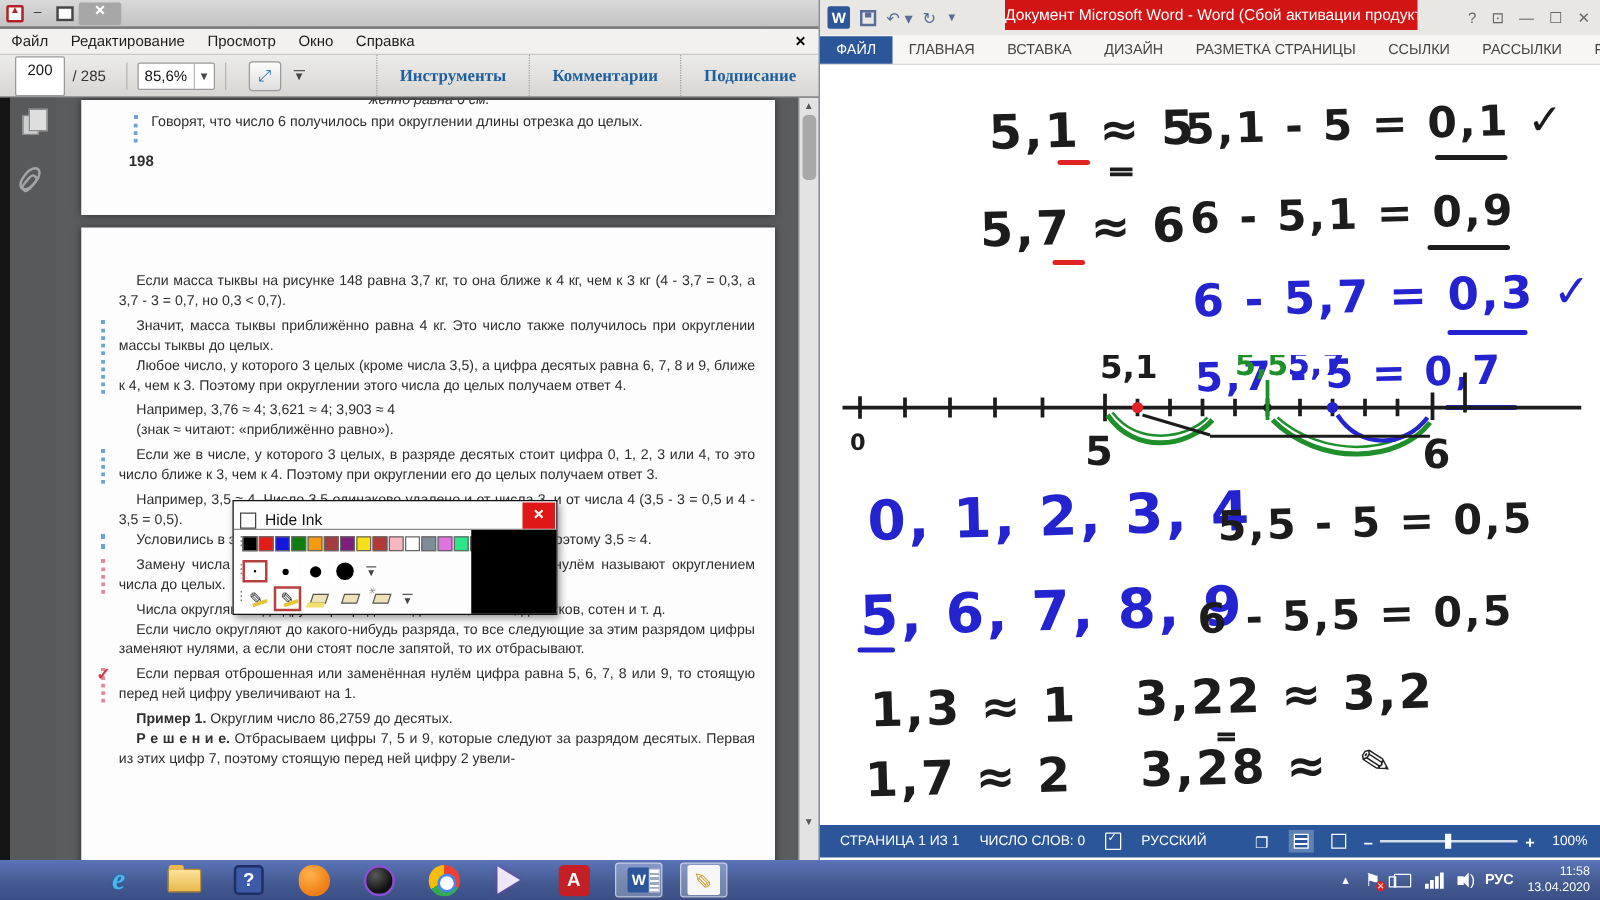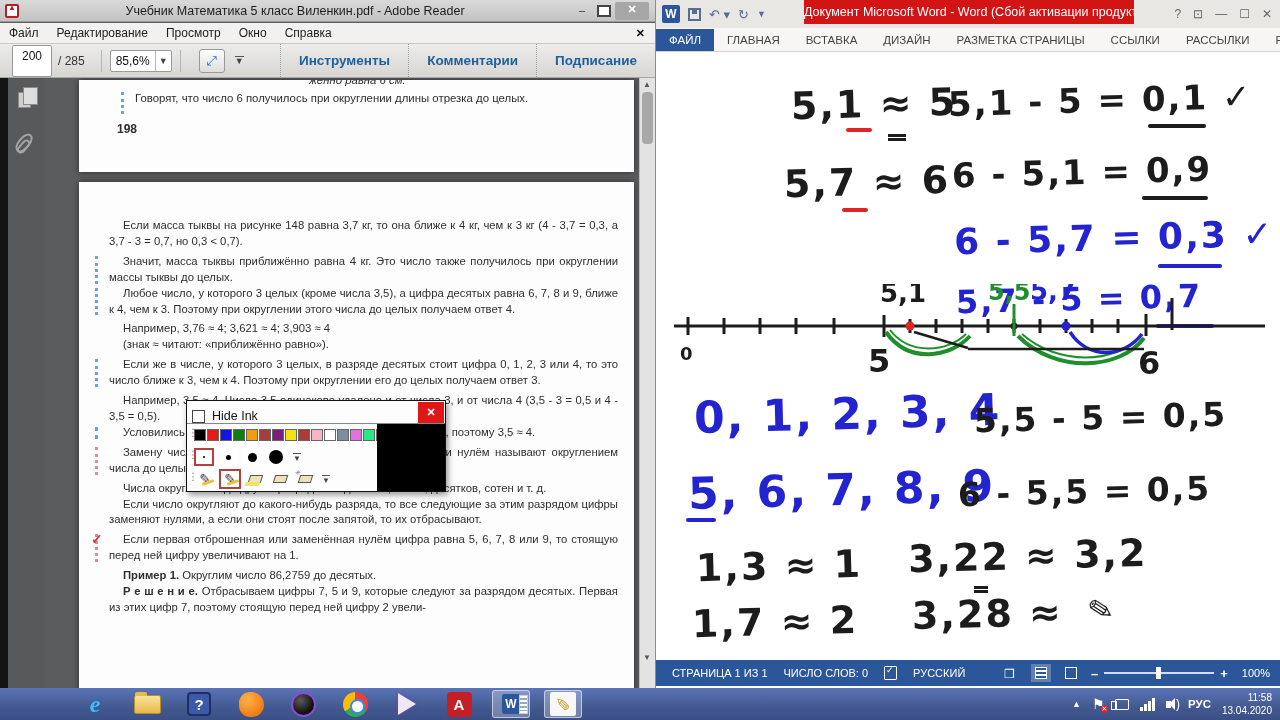--- a/index.html
+++ b/index.html
@@ -27,31 +27,31 @@
   .box { background:#fff; border:1px solid #9a9a9a; border-radius:2px; font-size:12px; color:#111; text-align:center; }
   .a-pagebox { width:40px; height:32px; line-height:21px; margin-left:12px; }
   .a-pagetotal { font-size:12px; color:#333; margin:0 8px 0 6px; }
   .vsep { width:1px; height:22px; background:#b5b5b5; margin:0 8px; }
   .a-zoombox { width:62px; height:22px; line-height:21px; display:flex; }
   .a-zoomval { flex:1; line-height:21px; }
   .a-zoomdrop { width:16px; border-left:1px solid #b5b5b5; color:#444; font-size:9px; line-height:21px; }
   .a-fit { width:26px; height:24px; margin-left:10px; background:linear-gradient(#fdfdfd,#dedede);
     border:1px solid #9a9a9a; border-radius:3px; color:#2a6fb5; font-size:13px; line-height:22px; text-align:center; }
   .a-more { margin-left:10px; font-size:9px; color:#444; border-top:1.5px solid #555; padding-top:0px; line-height:8px; }
-  .a-tb-right { margin-left:auto; display:flex; align-items:center; height:100%; }
+  .a-tb-right { margin-left:auto; display:flex; align-items:center; height:100%;font-family:Liberation Serif, serif; }
   .a-tb-btn { font-size:13.5px; font-weight:bold; color:#1e5f9e; padding:0 18px; height:100%; line-height:33px;
     border-left:1px dotted #9f9f9f; }
   .a-doc { position:absolute; left:0; top:78px; width:100%; height:610px; background:#5b5c5e; overflow:hidden; }
   .a-leftstrip { position:absolute; left:0; top:0; width:8px; height:100%; background:#141414; }
   .a-sidebar { position:absolute; left:8px; top:0; width:37px; height:100%; background:#57595b; }
   .ico-pages { position:absolute; left:10px; top:14px; width:13px; height:16px; background:#cfcfcf; border:1px solid #8a8a8a; }
   .ico-pages::after { content:""; position:absolute; left:4px; top:-6px; width:13px; height:16px; background:#dedede; border:1px solid #8a8a8a; }
   .ico-clip { position:absolute; left:10px; top:54px; width:12px; height:22px; border:2px solid #a5a5a5; border-radius:6px/10px; transform:rotate(40deg); }
   .ico-clip::after { content:""; position:absolute; left:2px; top:4px; width:4px; height:12px; border:2px solid #a5a5a5; border-radius:3px/6px; }
-  .page { position:absolute; left:79px; width:555px; background:#fdfdfd; box-shadow:0 0 6px rgba(0,0,0,.5); color:#2e2e2e; }
+  .page { position:absolute; left:65px; width:555px; background:#fdfdfd; box-shadow:0 0 6px rgba(0,0,0,.5); color:#2e2e2e; }
   .page198 { top:2px; height:92px; overflow:hidden; }
   .p198-cut { position:absolute; left:230px; top:-6px; font-style:italic; font-size:11.4px; }
   .p198-line { position:absolute; left:56px; top:12px; width:470px; font-size:11.4px; }
   .p198-num { position:absolute; left:38px; top:42px; font-weight:bold; font-size:12px; }
   .m-blue-sm { position:absolute; left:42px; top:12px; height:22px; border-left:3px dotted #6aa3d8; }
   .page199 { top:104px; height:520px; padding:36px 16px 0 30px; }
   .para { position:relative; font-size:11.3px; line-height:15.9px; text-align:justify; text-indent:14px; color:#2e2e2e; }
   .para.sp { margin-top:4px; }
   .m-blue::before, .m-pink::before { content:""; position:absolute; left:-14px; top:2px; bottom:2px; border-left:3px dotted #6aa3d8; }
   .m-pink::before { border-left-color:#e08a9a; }
@@ -162,21 +162,20 @@
   .nl-label { font-family:"DejaVu Sans", sans-serif; font-weight:600; }
 </style>
 </head>
 <body>
 
 <div class="screen">
 
   <div class="adobe">
     <div class="a-titlebar">
       <span class="a-appicon"></span>
-      <span class="a-title">Учебник Математика 5 класс Виленкин.pdf - Adobe Reader</span>
       <span class="winbtns">
         <span class="wb">–</span>
         <span class="wb max"></span>
         <span class="wb close">✕</span>
       </span>
     </div>
     <div class="a-menubar">
       <span class="a-menu-item">Файл</span>
       <span class="a-menu-item">Редактирование</span>
       <span class="a-menu-item">Просмотр</span>

